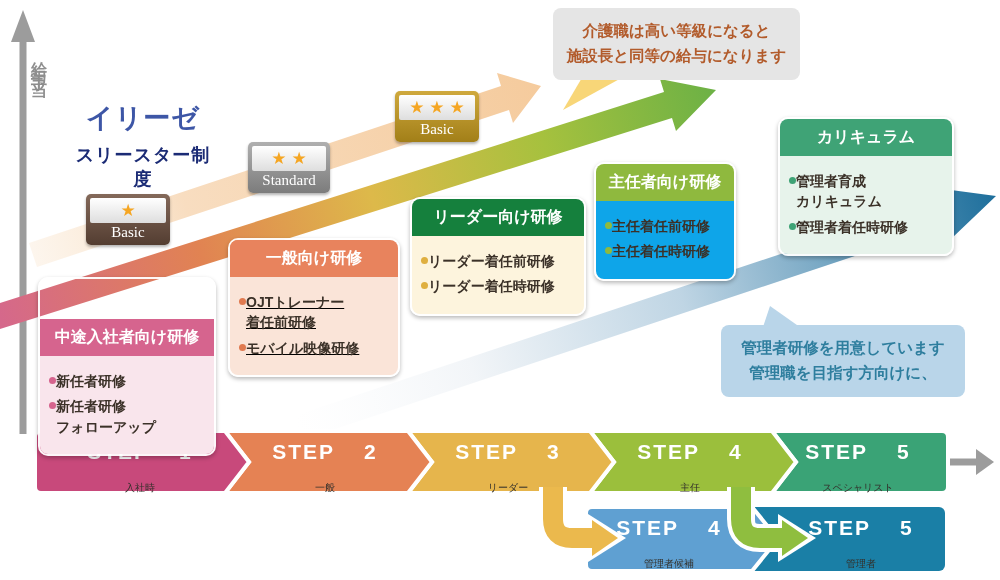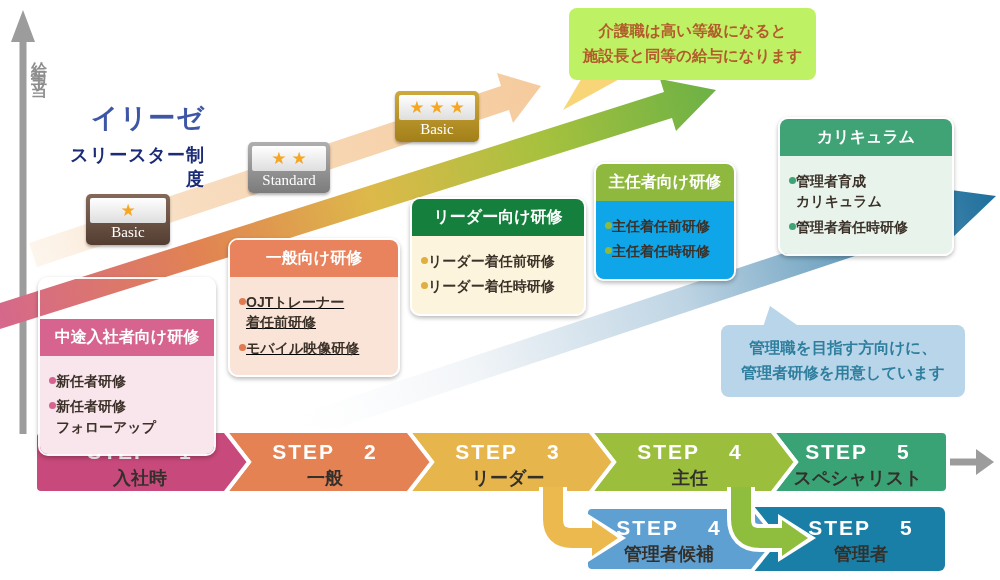--- a/index.html
+++ b/index.html
@@ -6,21 +6,21 @@
   html,body { background:#fff; }
   body { font-family:"Liberation Sans","DejaVu Sans",sans-serif; }
   .stage { position:relative; width:1000px; height:580px; background:#fff; overflow:hidden; }
   svg.layer { position:absolute; left:0; top:0; width:1000px; height:580px; pointer-events:none; }
   #bg { z-index:1; }
   #steps { z-index:5; }
 
   
   .axis-label { position:absolute; left:28px; top:48px; writing-mode:vertical-rl; font-size:16px;
                 font-weight:bold; color:#8E8E8E; letter-spacing:7px; z-index:4; }
-  .logo { position:absolute; left:55px; top:100px; width:150px; text-align:right; z-index:4; }
+  .logo { position:absolute; left:68px; top:100px; width:150px; text-align:center; z-index:4; }
   .logo .brand { font-size:27px; font-weight:bold; color:#3D56A6; letter-spacing:1px; }
   .logo .subtitle { font-size:18px; font-weight:bold; color:#1B2B75; margin-top:7px; letter-spacing:1px; }
 
   
   .badge { position:absolute; border-radius:5px; padding:4px 4px 2px 4px; z-index:10;
            box-shadow:0 2px 3px rgba(0,0,0,.3); }
   .badge .stars { background:linear-gradient(180deg,#ffffff,#dedede); border-radius:2px; height:25px;
                   display:flex; align-items:center; justify-content:center; color:#F5A623;
                   font-size:17px; letter-spacing:5px; text-indent:5px; }
   .badge .bname { text-align:center; color:#fff; font-family:"Liberation Serif","DejaVu Serif",serif;
@@ -39,28 +39,28 @@
   .titem .txt { white-space:pre-line; }
   .tbox.b1 { left:38px;  top:277px; width:178px; } .b1 .thead { background:#D6648E;margin-top:40px; } .b1 .tbody { background:#F9E5EC; } .b1 .dot { background:#D6648E; }
   .tbox.b2 { left:228px; top:238px; width:172px; } .b2 .thead { background:#E8835D; } .b2 .tbody { background:#FAE4D8;text-decoration:underline; } .b2 .dot { background:#E07A50; }
   .tbox.b3 { left:410px; top:197px; width:176px; } .b3 .thead { background:#15803d; } .b3 .tbody { background:#FDF4DD; } .b3 .dot { background:#DFAF3F; }
   .tbox.b4 { left:594px; top:162px; width:142px; } .b4 .thead { background:#8FB93E; } .b4 .tbody { background:#0ea5e9; } .b4 .dot { background:#8FB93E; }
   .tbox.b5 { left:778px; top:117px; width:176px; } .b5 .thead { background:#3FA376; } .b5 .tbody { background:#E7F3EB; } .b5 .dot { background:#3FA376; }
 
   
   .callout { position:absolute; border-radius:8px; text-align:center; font-weight:bold;
              font-size:15.5px; line-height:1.6; padding:11px 6px; z-index:10; }
-  .callout.top   { left:553px; top:8px;   width:247px; background:#bef264; color:#B25B2B;margin-left:16px; }
+  .callout.top   { left:553px; top:8px;   width:247px; background:#e5e5e5; color:#B25B2B; }
   .callout.right { left:721px; top:325px; width:244px; background:#B9D5E9; color:#2E7E9E; }
 
   
   .steplabel { position:absolute; width:164px; text-align:center; z-index:6; }
   .steplabel .sw { display:flex; justify-content:center; gap:29px; color:#fff; font-size:21px;
                    font-weight:bold; letter-spacing:2px; line-height:1.1; }
-  .steplabel .sub { font-size:18px; font-weight:bold; color:#33302B; margin-top:3px; }
+  .steplabel .sub { font-size:10px; font-weight:normal; color:#33302B; margin-top:18px; }
 </style>
 </head>
 <body>
 
 <div class="stage">
 
   <svg id="bg" class="layer" viewBox="0 0 1000 580">
     <defs>
       <linearGradient id="creamGrad" gradientUnits="userSpaceOnUse" x1="33" y1="255" x2="541" y2="86">
         <stop offset="0" stop-color="#F9E4CC" stop-opacity="0.35"></stop>
@@ -112,22 +112,22 @@
   <div class="badge expert">
     <div class="stars">★★★</div>
     <div class="bname">Basic</div>
   </div>
 
   <div class="callout top">
     <div>介護職は高い等級になると</div>
     <div>施設長と同等の給与になります</div>
   </div>
   <div class="callout right">
+    <div>管理者研修を用意しています</div>
     <div>管理職を目指す方向けに、</div>
-    <div>管理者研修を用意しています</div>
   </div>
 
   <div class="tbox b1">
     <div class="thead">中途入社者向け研修</div>
     <div class="tbody">
       <div class="titem">
           <span class="dot"></span>
           <span class="txt">新任者研修</span>
         </div>
       <div class="titem">

